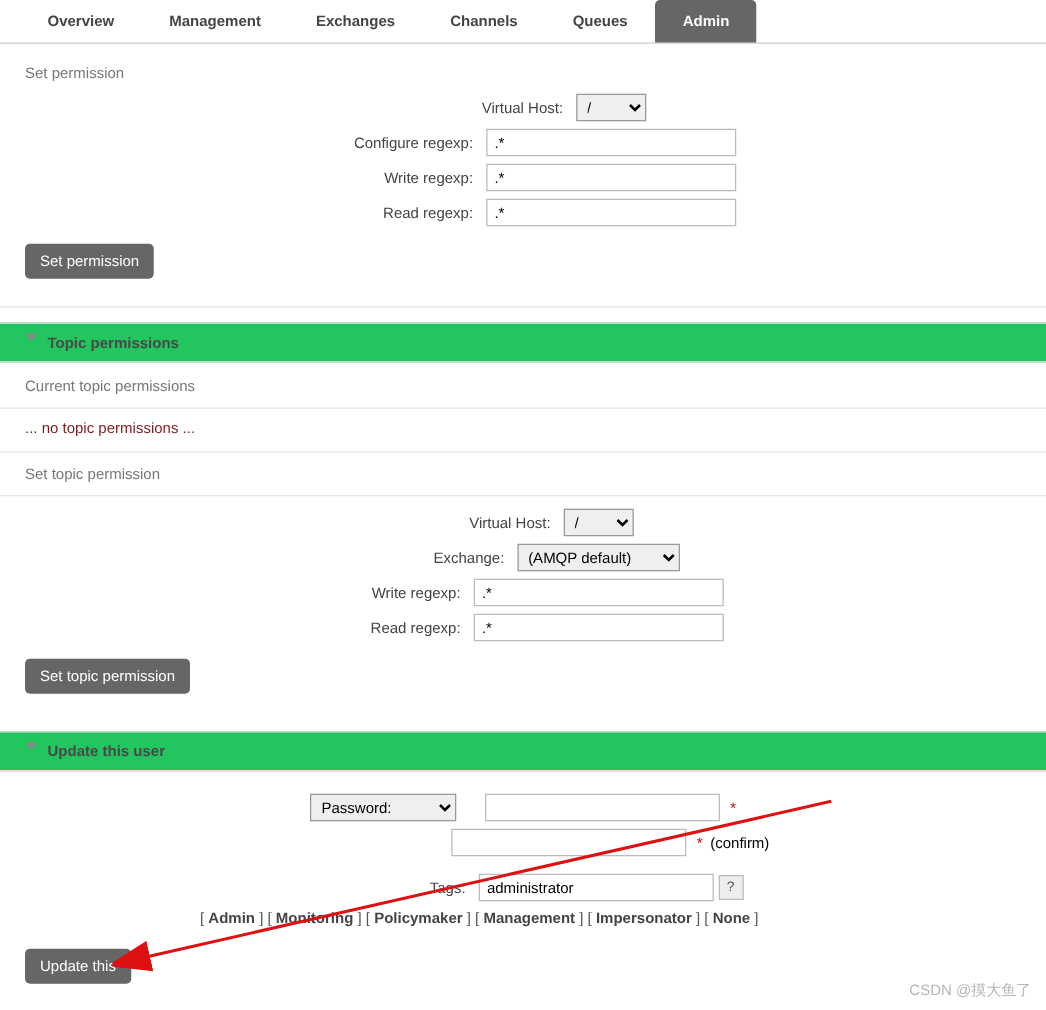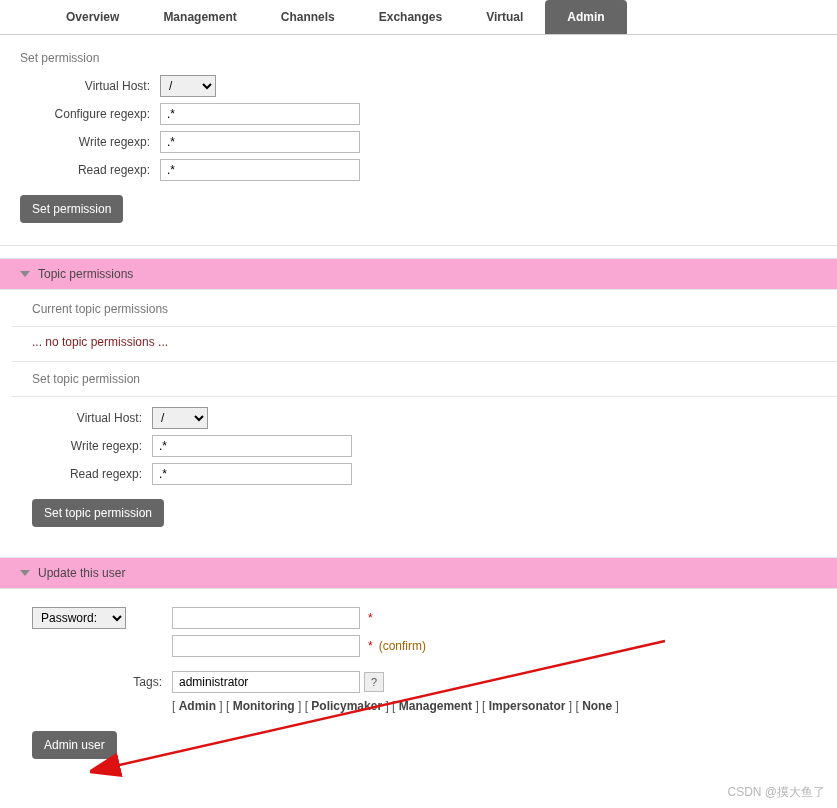--- a/index.html
+++ b/index.html
@@ -8,21 +8,21 @@
       font-size: 12px;
       color: #484848;
       background: #fff;
       width: 837px;
       padding: 0;
     }
     
     .tabs {
       display: flex;
       border-bottom: 1px solid #ccc;
-      padding-left: 44px;
+      padding-left: 16px;
       gap: 0;
       text-align: center;
     }
     .tab {
       padding: 10px 22px;
       font-weight: bold;
       color: #444;
       cursor: pointer;
       border: none;
       background: transparent;
@@ -34,42 +34,42 @@
       color: #fff;
     }
     
     .content { padding: 0 0 20px 0; }
     .section-plain {
       padding: 10px 20px 22px 20px;
       border-bottom: 1px solid #e5e5e5;
     }
     .section-header {
       margin-top: 12px;
-      background: #f9a8d4;
+      background: #22c55e;
       padding: 8px 20px;
       border-top: 1px solid #e5e5e5;
       border-bottom: 1px solid #e5e5e5;
-      font-weight: normal;
+      font-weight: bold;
       display: flex;
-      align-items: center;
+      align-items: flex-start;
       gap: 8px;
       cursor: pointer;
     }
-    .section-body { padding: 12px 20px 18px 20px; margin-left: 12px; }
+    .section-body { padding: 12px 20px 18px 20px; }
     .tri-icon {
       width: 0; height: 0;
       border-left: 5px solid transparent;
       border-right: 5px solid transparent;
       border-top: 6px solid #888;
       display: inline-block;
     }
     .subtitle { color: #777; margin-bottom: 10px; display:block; }
     .note { color: #7f1d1d; display:block; margin: 6px 0 12px 0; }
     
-    .form-row { display: flex; align-items: center; margin: 6px 0; }
+    .form-row { display: flex; align-items: center; margin: 6px 0; justify-content: center; }
     .form-label { width: 120px; text-align: right; padding-right: 10px; color:#444; }
     .form-label-indent { width: 140px; text-align:right; padding-right:10px; color:#444; }
     input[type="text"], input[type="password"] {
       border: 1px solid #bbb;
       padding: 4px 6px;
       font-family: inherit;
       font-size: 12px;
       height: 22px;
     }
     .inp-200 { width: 200px; }
@@ -77,34 +77,34 @@
     select {
       border: 1px solid #999;
       background:#efefef;
       padding: 2px 4px;
       font-family: inherit;
       font-size: 12px;
       height: 22px;
     }
     .sel-sm { width: 56px; }
     .sel-md { width: 130px; }
-    .sel-pw { width: 94px; }
+    .sel-pw { width: 117px; }
     .btn {
       background: #666;
       color: #fff;
       border: none;
       border-radius: 4px;
       padding: 7px 12px;
       font-family: inherit;
       font-size: 12px;
       cursor: pointer;
       margin-top: 8px;
     }
     .star { color: #c00; margin-left: 8px; }
-    .confirm-text { color:#a16207; margin-left:6px; }
+    .confirm-text { color:#000000; margin-left:6px; }
     .help-btn {
       display:inline-flex; align-items:center; justify-content:center;
       width:20px; height:20px;
       border:1px solid #bbb; background:#eee;
       color:#555; font-size:11px;
       margin-left:4px; cursor:pointer;
     }
     .tag-links {
       margin-left: 140px;
       margin-top: 6px;
@@ -128,23 +128,23 @@
       width: 600px; height: 160px;
       pointer-events:none;
     }
   </style>
 </head>
 <body>
 
 <div class="tabs">
   <div class="tab">Overview</div>
   <div class="tab">Management</div>
+  <div class="tab">Exchanges</div>
   <div class="tab">Channels</div>
-  <div class="tab">Exchanges</div>
-  <div class="tab">Virtual</div>
+  <div class="tab">Queues</div>
   <div class="tab active">Admin</div>
 </div>
 
 <div class="content">
 
   <div class="section-plain" style="padding-top:16px;">
     <span class="subtitle">Set permission</span>
 
     <div class="form-row">
       <label class="form-label-indent">Virtual Host:</label>
@@ -180,20 +180,26 @@
     <span class="subtitle">Set topic permission</span>
     <div style="border-top:1px solid #e5e5e5;margin:0 -20px 10px -20px;"></div>
 
     <div class="form-row">
       <label class="form-label">Virtual Host:</label>
       <select class="sel-sm">
         <option>/</option>
       </select>
     </div>
     <div class="form-row">
+      <label class="form-label">Exchange:</label>
+      <select class="sel-md">
+        <option>(AMQP default)</option>
+      </select>
+    </div>
+    <div class="form-row">
       <label class="form-label">Write regexp:</label>
       <input type="text" class="inp-200" value=".*" style="">
     </div>
     <div class="form-row">
       <label class="form-label">Read regexp:</label>
       <input type="text" class="inp-200" value=".*" style="">
     </div>
     <button class="btn">Set topic permission</button>
   </div>
 
@@ -224,21 +230,21 @@
       <span class="help-btn">?</span>
     </div>
     <div class="tag-links">
       [ <b>Admin</b> ]
       [ <b>Monitoring</b> ]
       [ <b>Policymaker</b> ]
       [ <b>Management</b> ]
       [ <b>Impersonator</b> ]
       [ <b>None</b> ]
     </div>
-    <button class="btn" style="margin-top:18px;">Admin user</button>
+    <button class="btn" style="margin-top:18px;">Update this</button>
   </div>
 
 </div>
 
 <svg class="arrow-overlay" viewBox="0 0 600 160">
   <defs>
     <marker id="ah" markerWidth="14" markerHeight="10" refX="2" refY="5" orient="auto">
       <polygon points="0,0 14,5 0,10" fill="#d11"></polygon>
     </marker>
   </defs>

